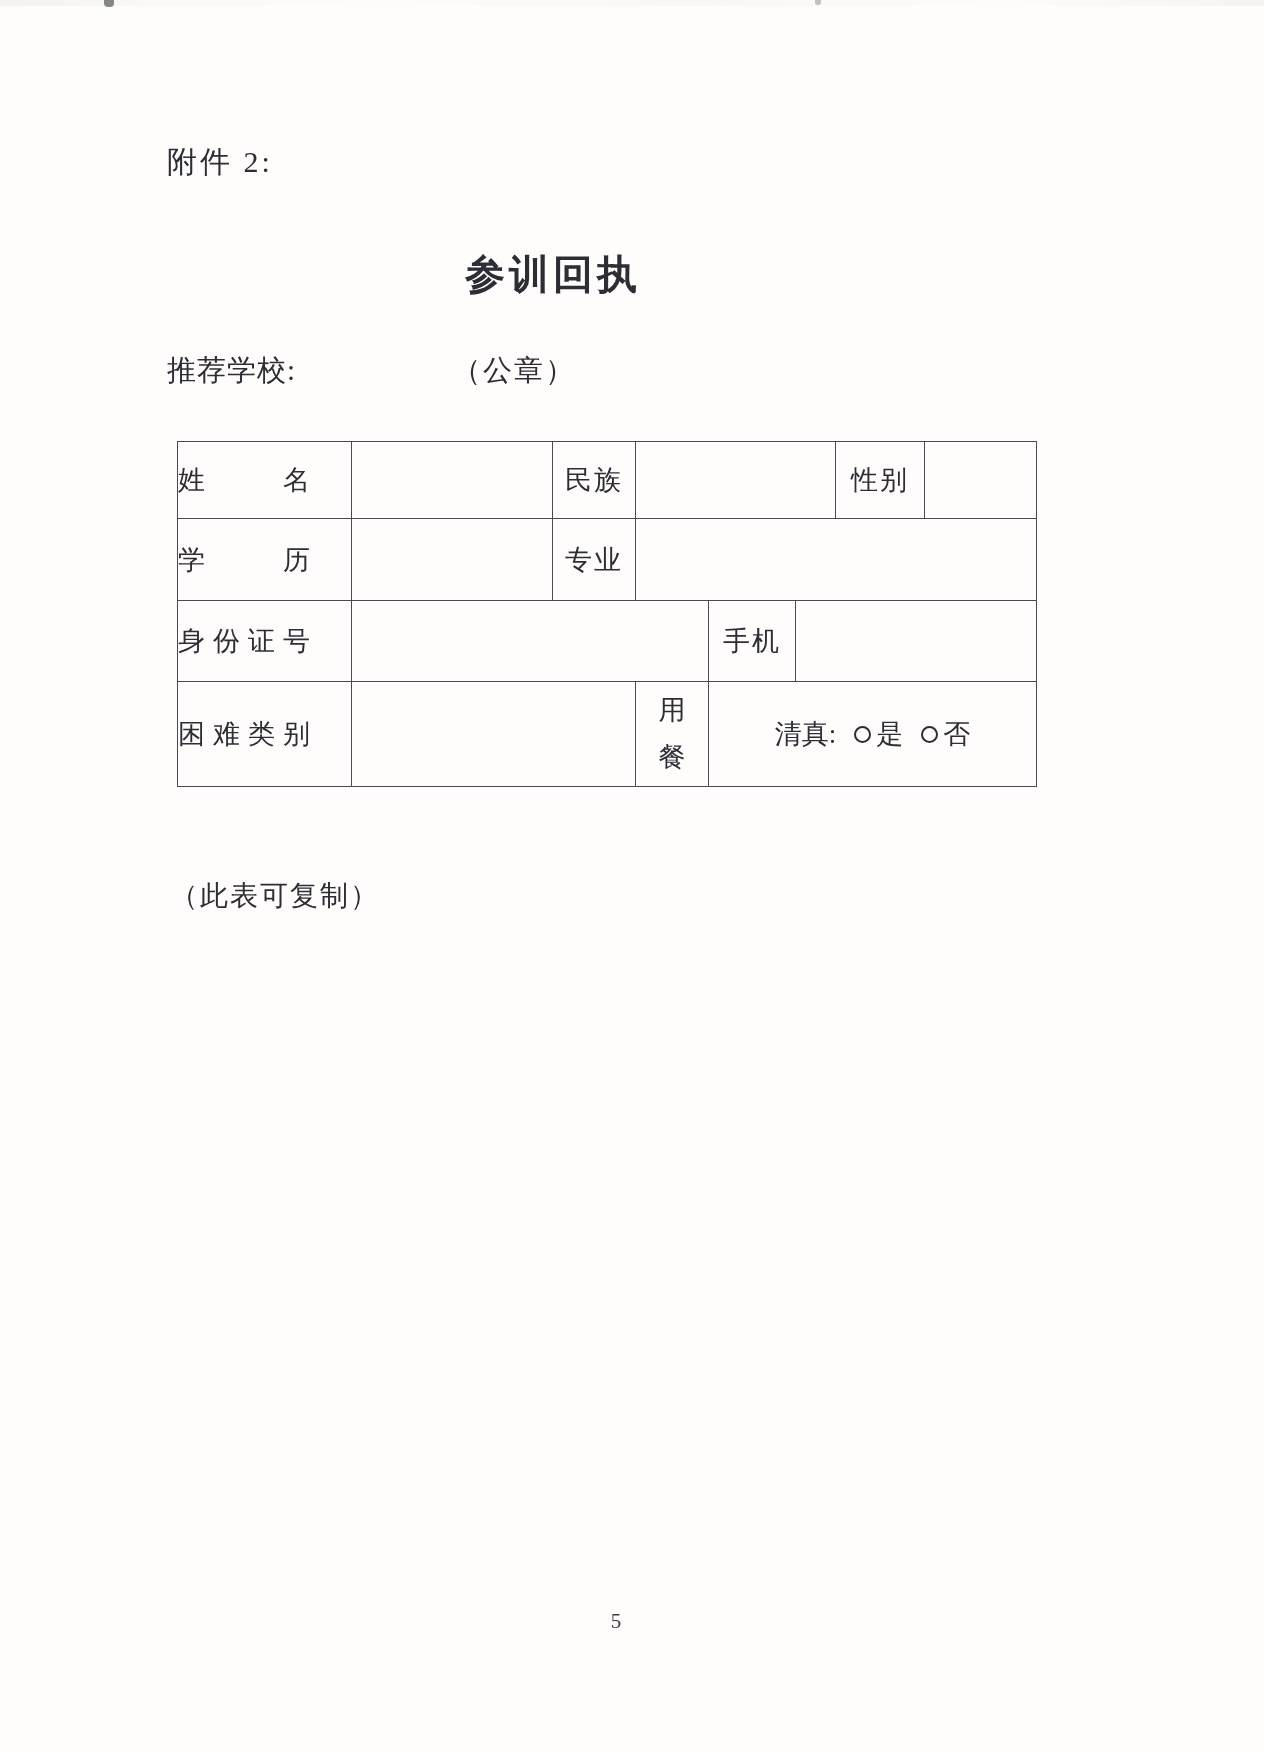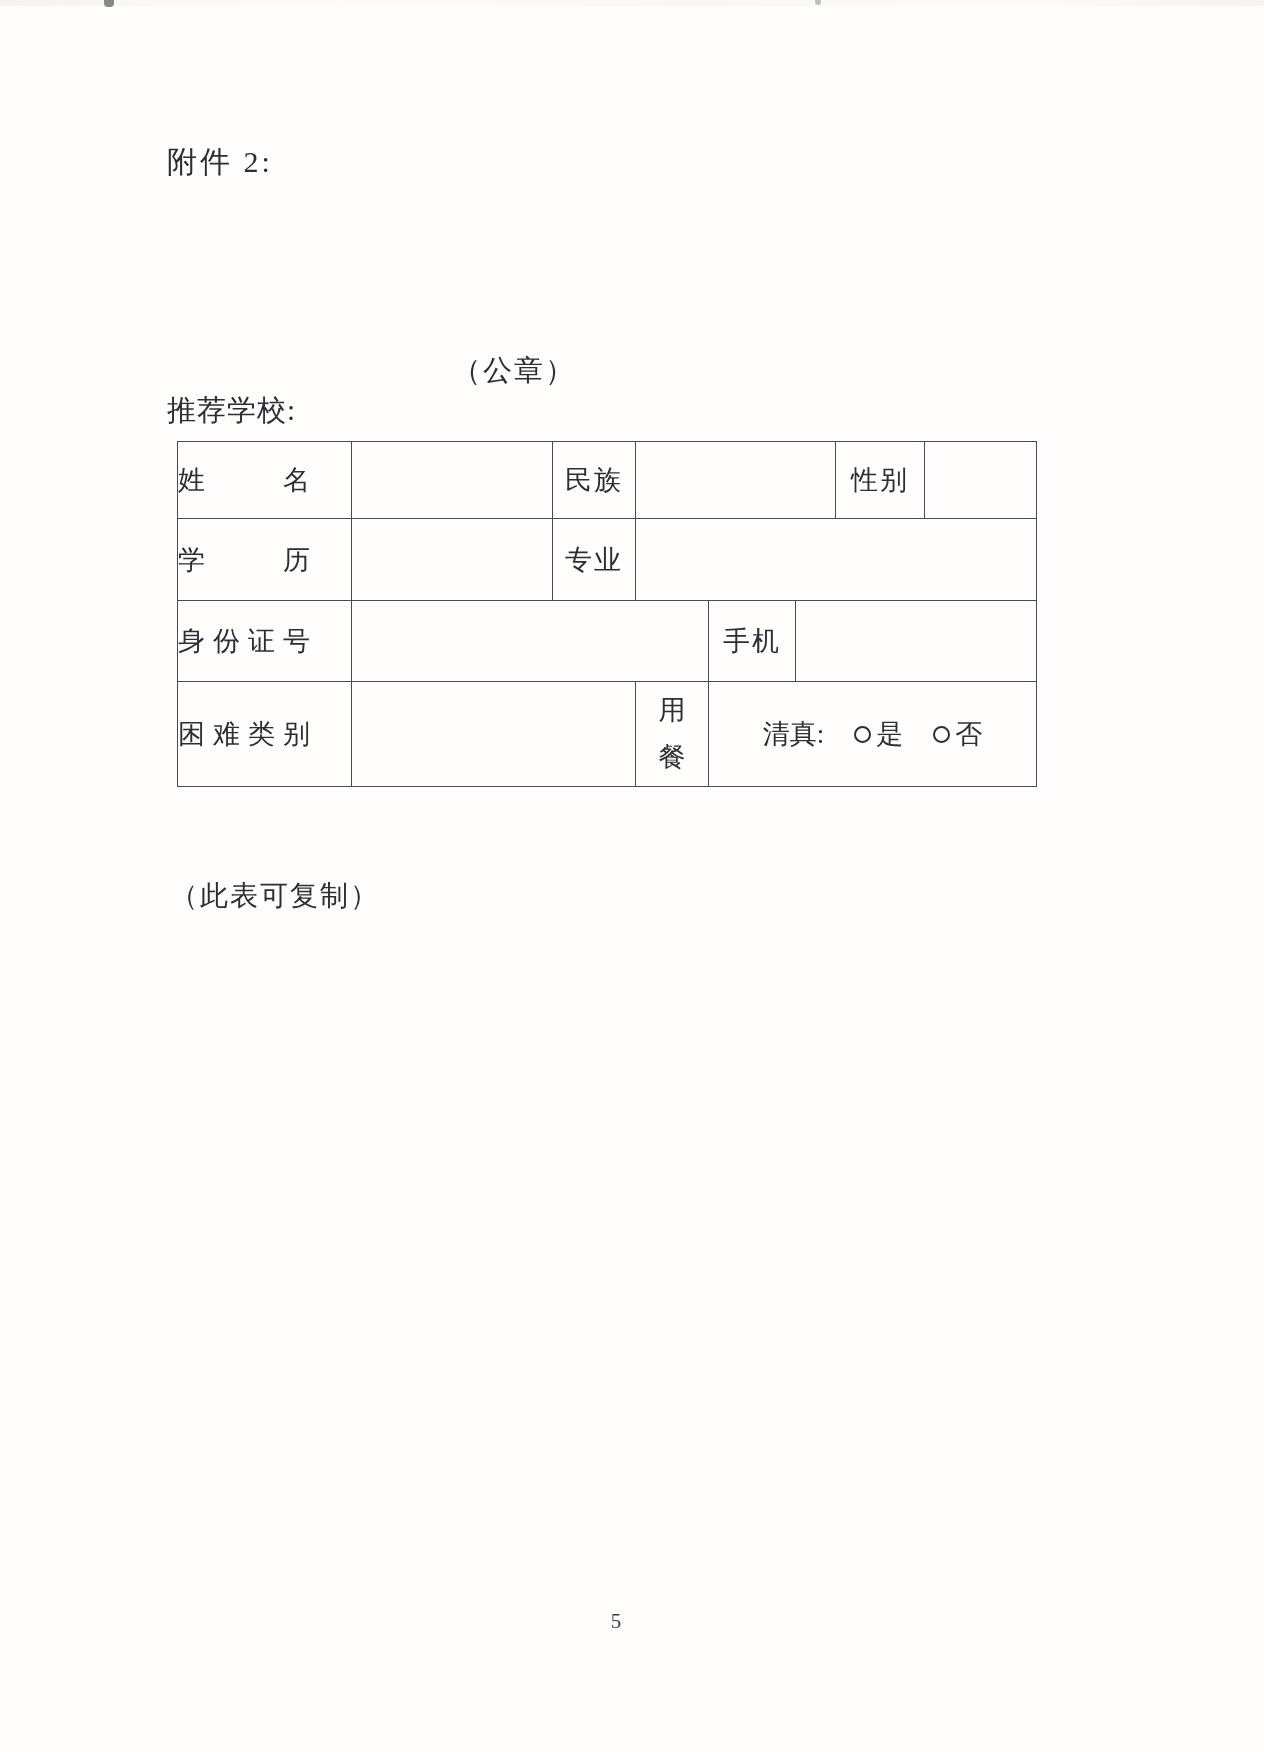--- a/index.html
+++ b/index.html
@@ -23,21 +23,21 @@
   .artifact-b { position:absolute; left:815px; top:0; width:6px; height:5px; background:#9a9a96; border-radius:0 0 3px 3px; opacity:.6; }
 
   .attachment {
     position:absolute; left:167px; top:142px;
     font-size:30px; letter-spacing:3px; white-space:pre;
   }
   .title {
     position:absolute; left:0; top:247px; width:1106px;
     text-align:center; font-size:40px; font-weight:bold; letter-spacing:4px;
   }
-  .school-label { position:absolute; left:167px; top:351px; font-size:29px; letter-spacing:1px;margin-top:40px; }
+  .school-label { position:absolute; left:167px; top:351px; font-size:29px; letter-spacing:1px; }
   .seal-note   { position:absolute; left:452px; top:351px; font-size:29px; letter-spacing:2px; }
 
   table.form {
     position:absolute; left:177px; top:441px;
     border-collapse:collapse; table-layout:fixed;border-radius:8px;
   }
   table.form td {
     border:1.5px solid #4b4753;
     vertical-align:middle;
     font-size:27px;
@@ -60,21 +60,21 @@
 
   td.dining { text-align:center;text-decoration:underline; }
   td.dining .vertical {
     display:inline-block; width:1.1em;
     line-height:1.75; letter-spacing:0;
     word-break:break-all; text-align:center;
   }
 
   td.halal-cell { text-align:center; }
   .halal-wrap {
-    display:flex; align-items:center; justify-content:center; gap:30px;
+    display:flex; align-items:center; justify-content:center; gap:18px;
     font-size:27px;
   }
   .opt { display:inline-flex; align-items:center; gap:5px; }
   .radio-circle {
     display:inline-block; width:17px; height:17px;
     border:2px solid #2e2d36; border-radius:50%;
     box-sizing:border-box;
   }
 
   .copy-note { position:absolute; left:170px; top:877px; font-size:28px; letter-spacing:2px; }
@@ -84,20 +84,21 @@
 <body>
 
 <div class="page">
 
   <div class="scan-edge"></div>
   <div class="artifact-a"></div>
   <div class="artifact-b"></div>
 
   <div class="attachment">附件 2:</div>
 
+  <div class="title">参训回执</div>
 
   <div class="school-label">推荐学校:</div>
   <div class="seal-note">（公章）</div>
 
   <table class="form">
     <colgroup>
       <col style="width:174px">
       <col style="width:201px">
       <col style="width:83px">
       <col style="width:73px">

